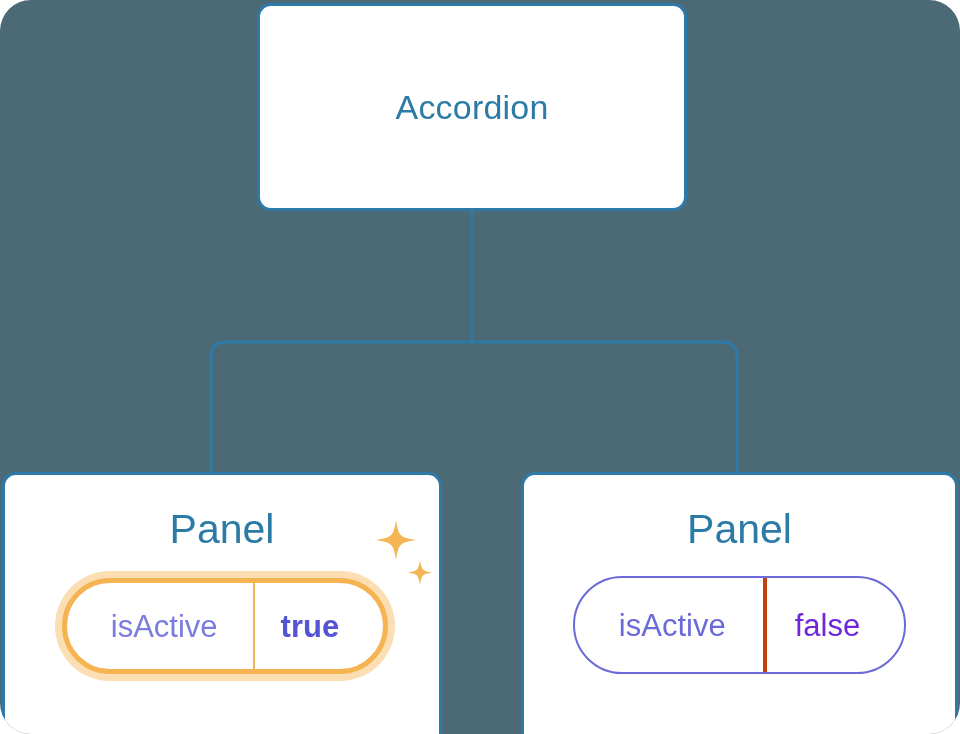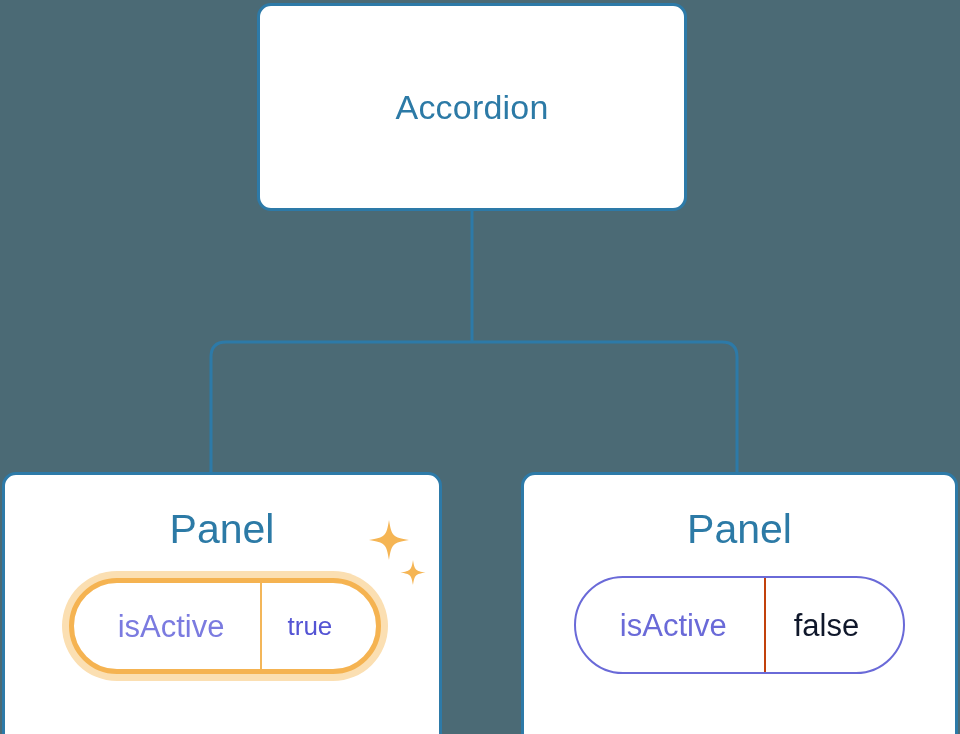--- a/index.html
+++ b/index.html
@@ -12,20 +12,21 @@
     overflow: hidden;
     font-family: "Liberation Sans", sans-serif;
   }
 
   #canvas {
     position: relative;
     width: 960px;
     height: 734px;
     background: #4b6a75;
     overflow: hidden;
+    border-radius: 31px;
   }
 
   
   #connectors {
     position: absolute;
     left: 0; top: 0;
     width: 960px; height: 734px;
     pointer-events: none;
   }
 
@@ -111,47 +112,47 @@
     margin-top: 26px;
     height: 98px;
   }
   .pill--plain .pill-key {
     padding: 0 28px 0 44px;
     font-size: 31px;
     color: #6a6ad8;
     font-weight: 400;
   }
   .pill--plain .pill-val {
-    border-left: 2px solid #c2410c;
+    border-left: 4px solid #c2410c;
     padding: 0 44px 0 28px;
     font-size: 31px;
-    color: #0f172a;
+    color: #6d28d9;
     font-weight: 400;
   }
 
   
   .pill--highlight {
     border: 5px solid #f5b351;
     box-shadow: 0 0 0 7px #fbdfb2;
     margin-top: 28px;
     margin-left: 6px;
     height: 96px;
   }
   .pill--highlight .pill-key {
     padding: 0 26px 0 44px;
     font-size: 31px;
     color: #7b7be0;
     font-weight: 400;
   }
   .pill--highlight .pill-val {
     border-left: 2px solid #f3b659;
     padding: 0 44px 0 26px;
-    font-size: 26px;
+    font-size: 31px;
     color: #5454d4;
-    font-weight: 400;
+    font-weight: 700;
   }
 
   
   .sparkles {
     position: absolute;
     right: -52px;
     top: -34px;
     width: 70px;
     height: 80px;
     pointer-events: none;

